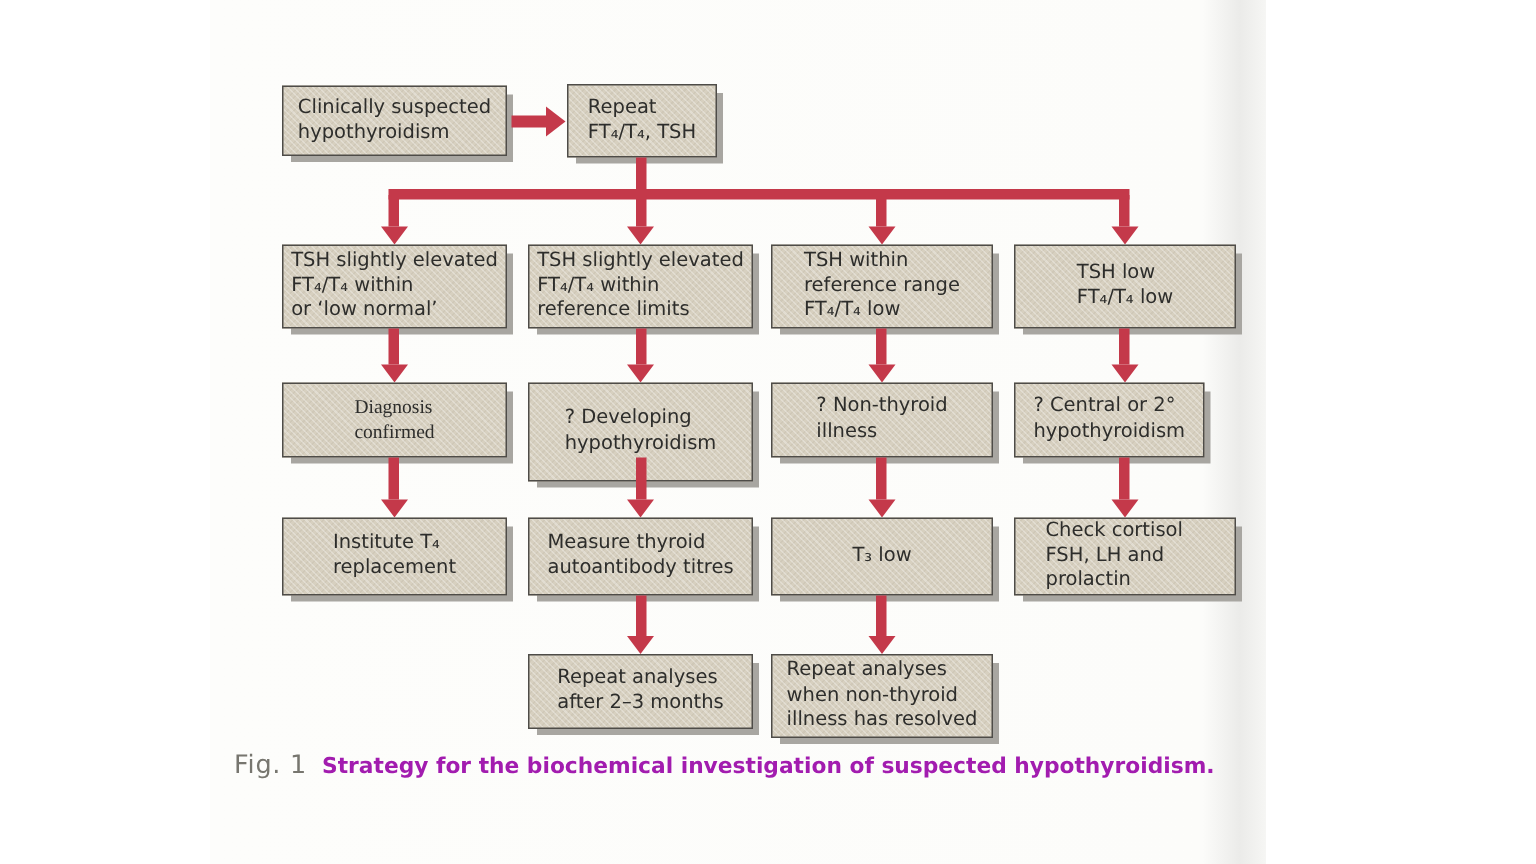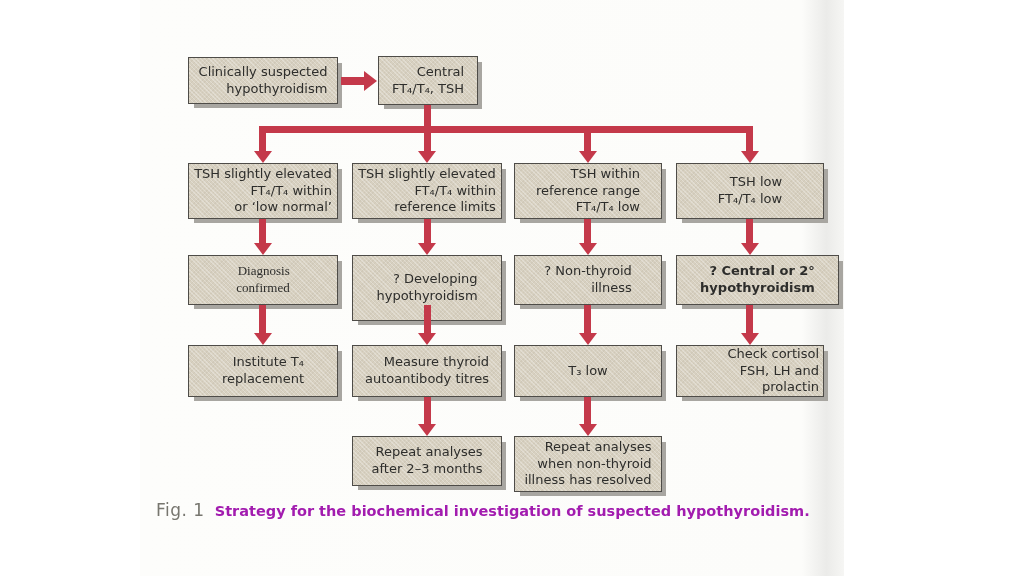--- a/index.html
+++ b/index.html
@@ -22,21 +22,21 @@
   
   .node {
     position: absolute;
     background-color: #d7d0c0;
     background-image:
       repeating-linear-gradient(45deg, rgba(255,255,255,0.28) 0 1px, transparent 1px 3px),
       repeating-linear-gradient(-45deg, rgba(110,100,80,0.07) 0 1px, transparent 1px 3px);
     border: 1.6px solid #4e4c48;
     box-shadow: 5px 5px 0 -1px #a8a6a1;
     display: flex; align-items: center; justify-content: center;
-    text-align: right;
+    text-align: left;
     white-space: pre-line;
     font-size: 13px; line-height: 1.3;
     color: #2d2d2b;
     padding: 2px 4px;
   }
 
   
   .shaft-v { position: absolute; width: 7px; background: #c4394a; }
   .shaft-h { position: absolute; height: 8px; background: #c4394a; }
   .bar     { position: absolute; height: 7px; background: #c4394a; }
@@ -70,21 +70,21 @@
   }
 </style>
 </head>
 <body>
 
 <div class="stage">
   <div class="page"></div>
 
   <div class="node" style="left:188px; top:57px; width:150px; height:47px;">Clinically suspected
 hypothyroidism</div>
-  <div class="node" style="left:378px; top:56px; width:100px; height:49px;">Central
+  <div class="node" style="left:378px; top:56px; width:100px; height:49px;">Repeat
 FT₄/T₄, TSH</div>
 
   <div class="shaft-h" style="left:341px; top:77px; width:24px;"></div>
   <div class="head-right" style="left:364px; top:71px;"></div>
 
   <div class="shaft-v" style="left:424px; top:105px; height:24px;"></div>
   <div class="bar" style="left:259px; top:126px; width:494px;"></div>
 
   <div class="shaft-v" style="left:259px; top:130px; height:21px;"></div>
   <div class="head-down" style="left:254px; top:151px;"></div>
@@ -115,21 +115,21 @@
   <div class="head-down" style="left:579px; top:243px;"></div>
   <div class="shaft-v" style="left:746px; top:219px; height:24px;"></div>
   <div class="head-down" style="left:741px; top:243px;"></div>
 
   <div class="node" style="left:188px; top:255px; width:150px; height:50px;font-family:Liberation Serif, serif;">Diagnosis
 confirmed</div>
   <div class="node" style="left:352px; top:255px; width:150px; height:66px;">? Developing
 hypothyroidism</div>
   <div class="node" style="left:514px; top:255px; width:148px; height:50px;">? Non-thyroid
 illness</div>
-  <div class="node" style="left:676px; top:255px; width:163px; height:50px;font-weight:bold;">? Central or 2°
+  <div class="node" style="left:676px; top:255px; width:127px; height:50px;">? Central or 2°
 hypothyroidism</div>
 
   <div class="shaft-v" style="left:259px; top:305px; height:28px;"></div>
   <div class="head-down" style="left:254px; top:333px;"></div>
   <div class="shaft-v" style="left:424px; top:305px; height:28px;"></div>
   <div class="head-down" style="left:418px; top:333px;"></div>
   <div class="shaft-v" style="left:584px; top:305px; height:28px;"></div>
   <div class="head-down" style="left:579px; top:333px;"></div>
   <div class="shaft-v" style="left:746px; top:305px; height:28px;"></div>
   <div class="head-down" style="left:741px; top:333px;"></div>

